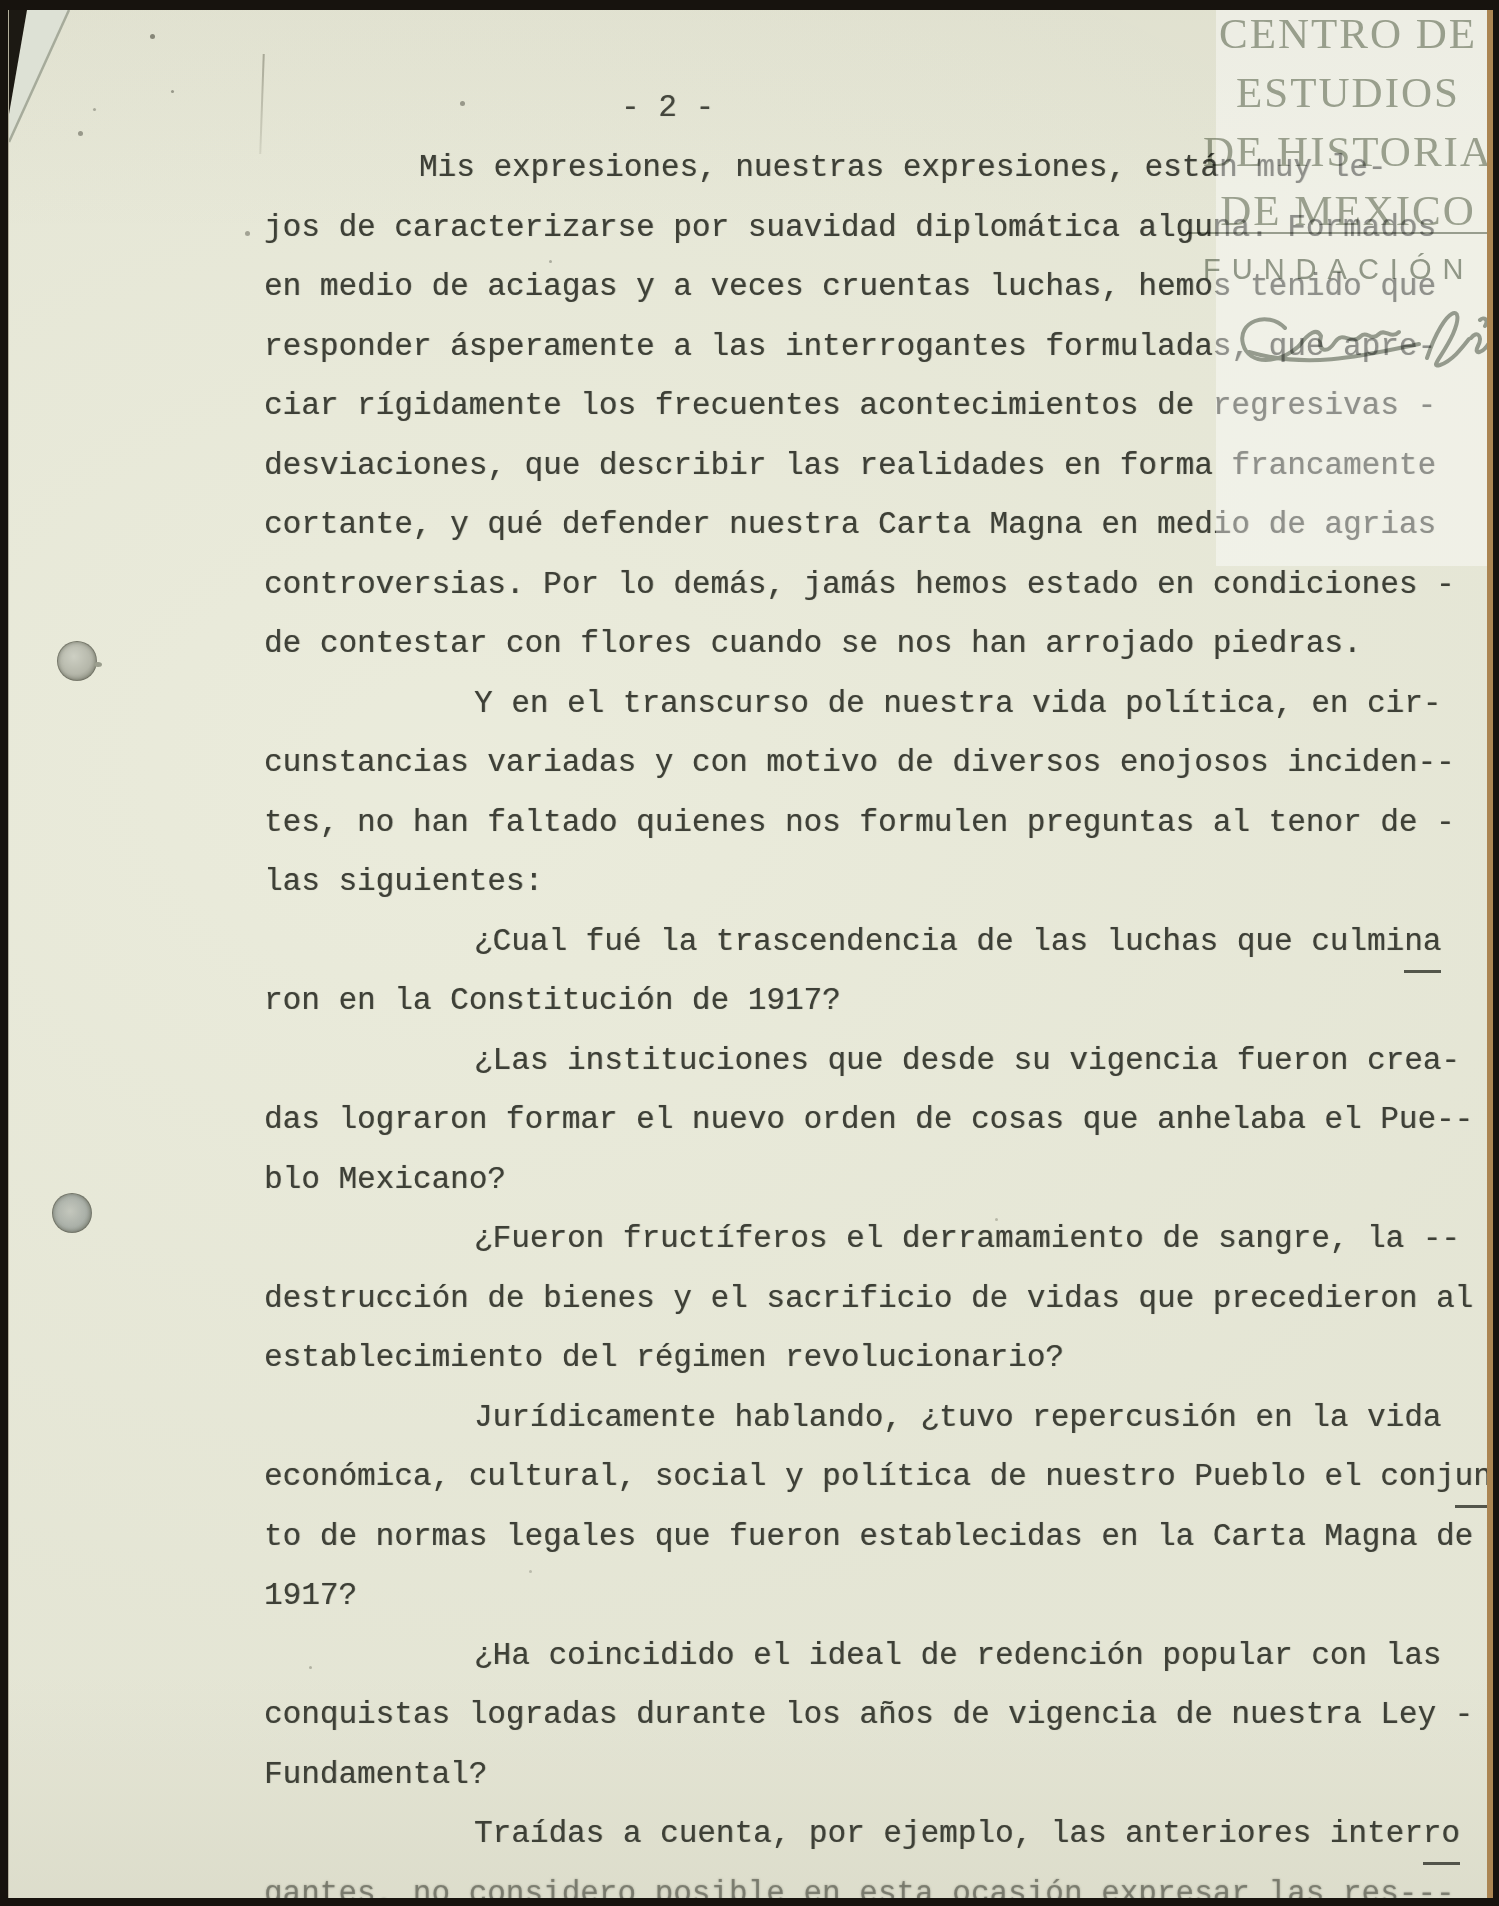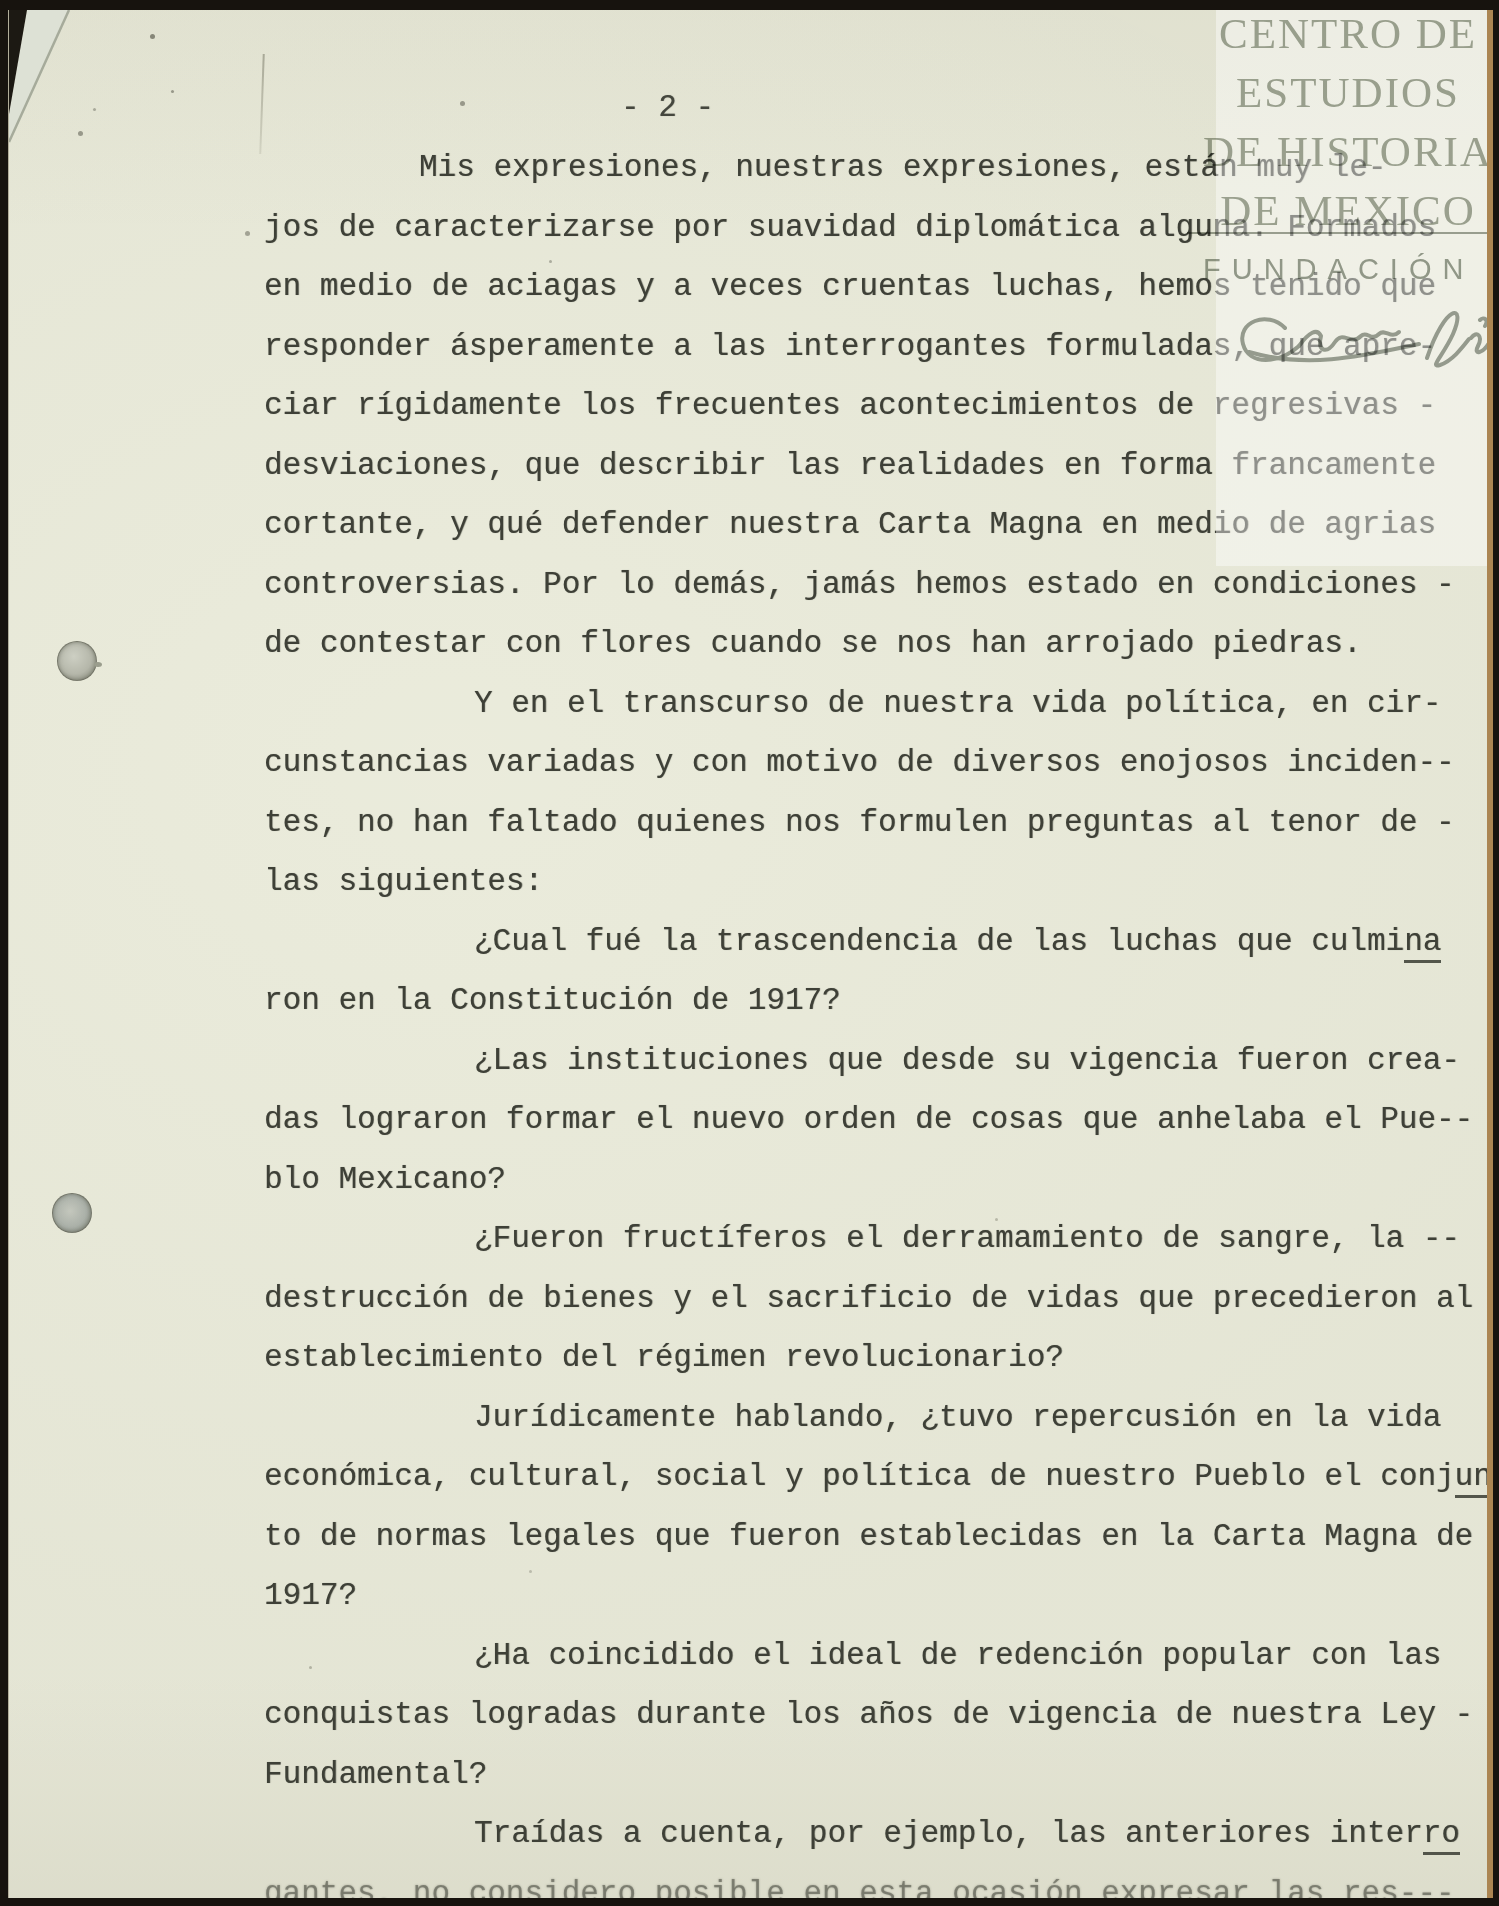--- a/index.html
+++ b/index.html
@@ -57,21 +57,21 @@
   
   .typed{
     position:absolute;left:217px;top:128px;width:1270px;z-index:2;
     font-family:"Liberation Mono","DejaVu Sans Mono",monospace;
     font-size:31px;color:#3e4037;
     text-shadow:0.6px 0.4px 0.7px rgba(62,64,55,.55);
     white-space:pre;
   }
   .tline{height:59.5px;line-height:59.5px;margin-left:38px;}
   .tline.faded{color:rgba(92,94,82,.60);text-shadow:0 0 2px rgba(92,94,82,.5);}
-  .und{border-bottom:3px solid rgba(58,60,50,.85);padding-bottom:1px;}
+  .und{border-bottom:3px solid rgba(58,60,50,.85);padding-bottom:11px;}
   .pagenum{
     position:absolute;left:612px;top:68px;z-index:2;
     font-family:"Liberation Mono","DejaVu Sans Mono",monospace;
     font-size:31px;color:#45473e;line-height:59.5px;
     text-shadow:0.6px 0.4px 0.7px rgba(62,64,55,.5);
   }
   
   .wm-band{
     position:absolute;left:1207px;top:0;right:0;height:556px;z-index:4;
     background:rgba(255,255,255,.42);pointer-events:none;

